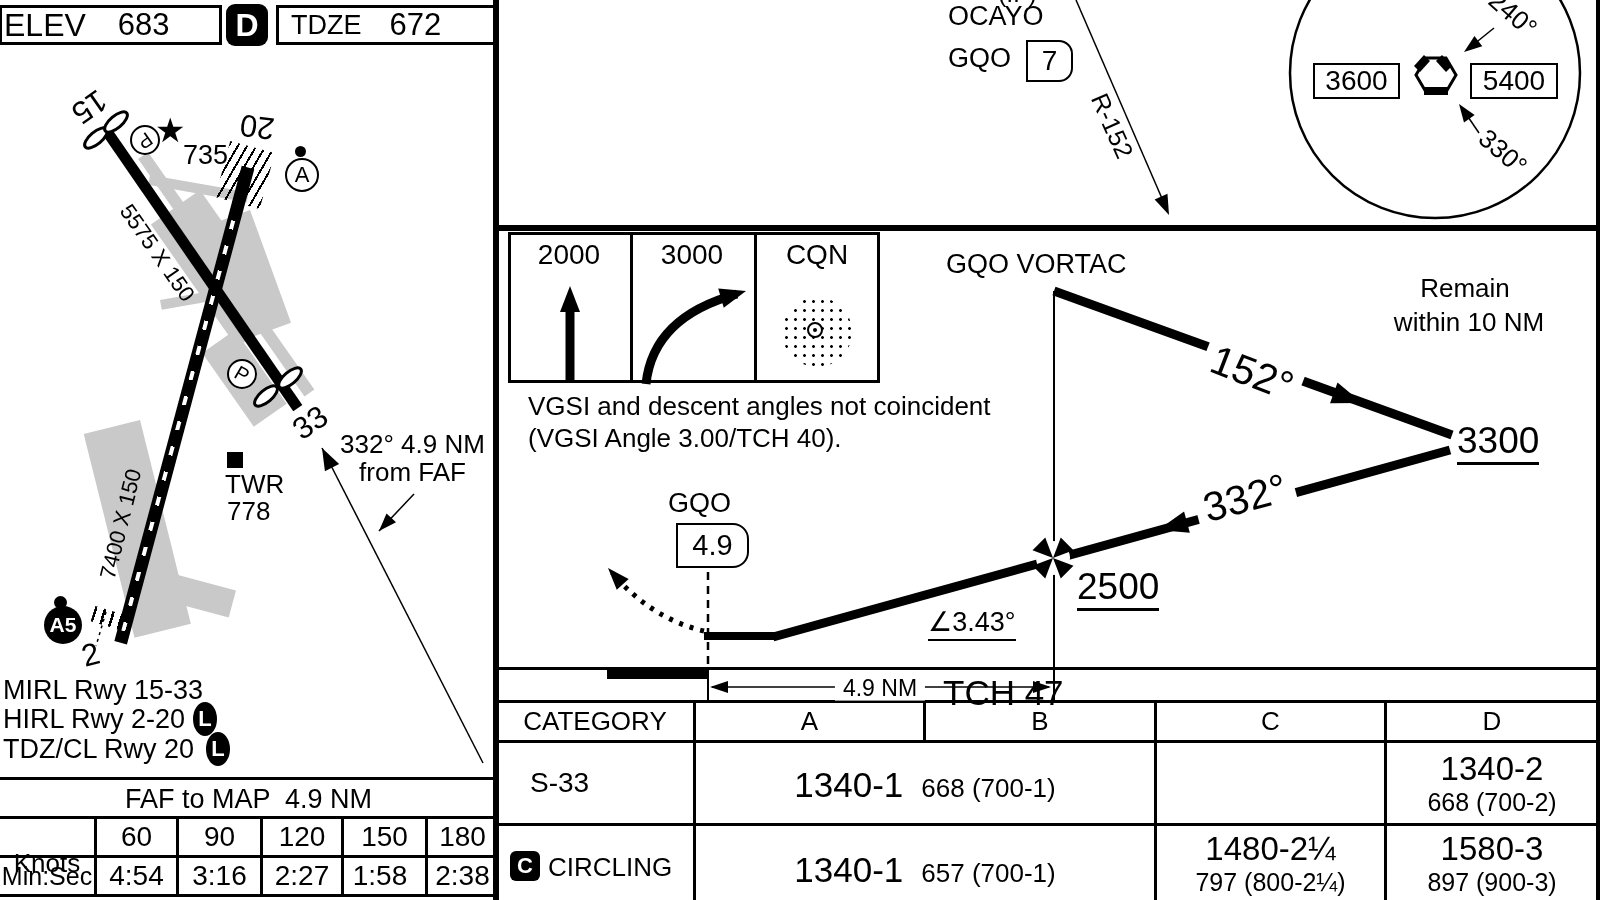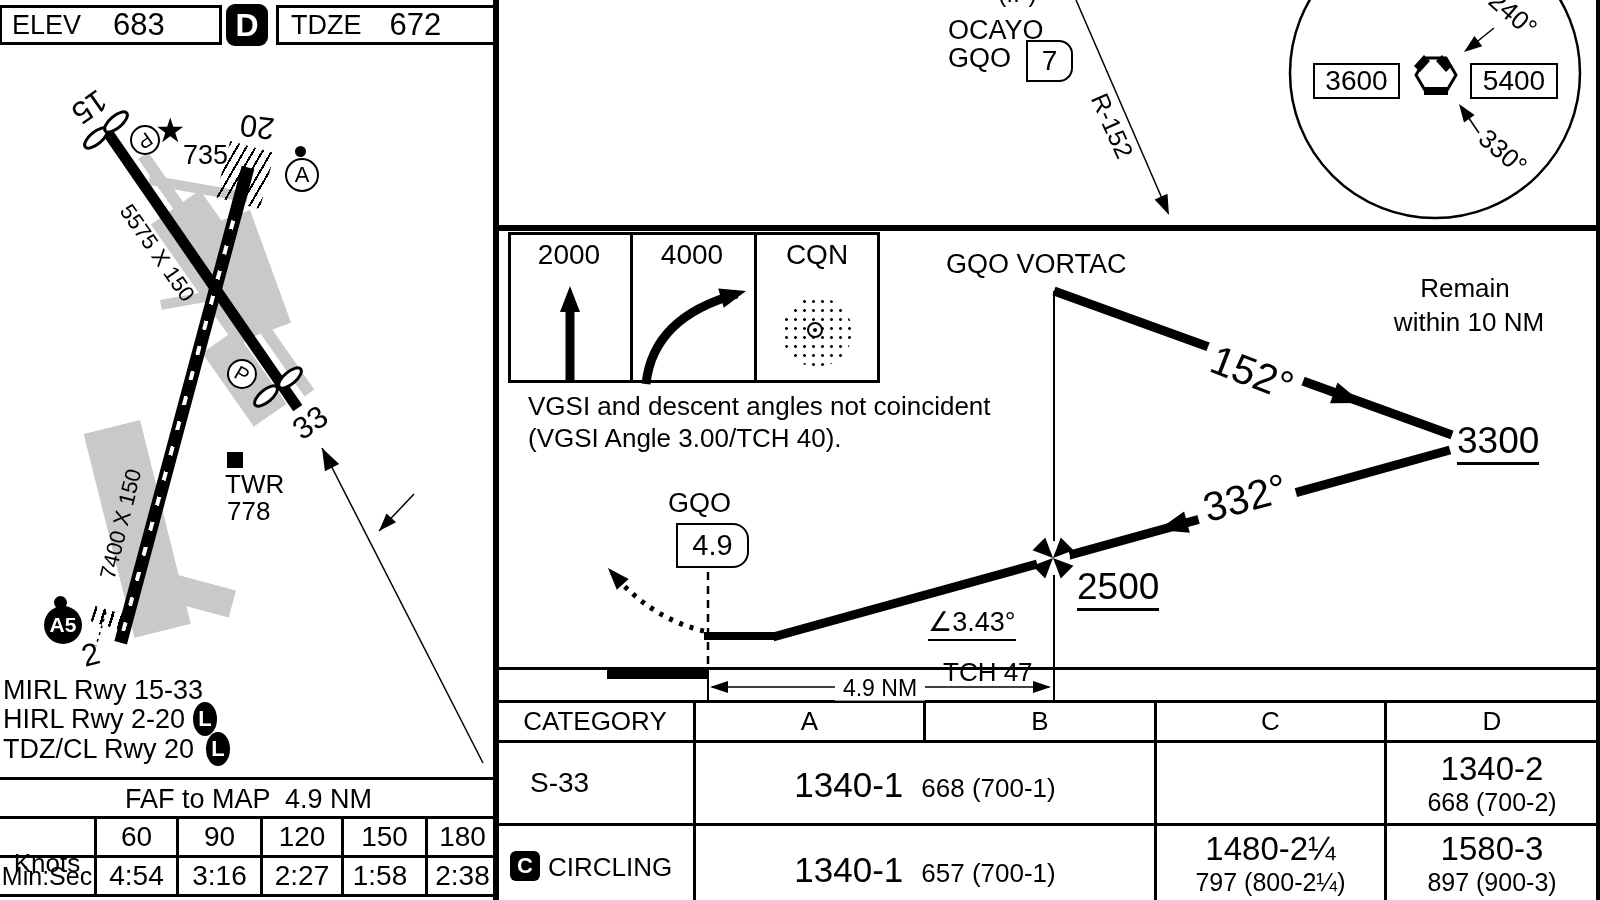--- a/index.html
+++ b/index.html
@@ -96,21 +96,21 @@
   </svg>
 
   <div class="bar" style="left:493px;top:0;width:6px;height:900px"></div>
   <div class="bar" style="left:497px;top:225px;width:1103px;height:6px"></div>
   <div class="bar" style="left:1596px;top:0;width:4px;height:900px"></div>
   <div class="bar" style="left:497px;top:667px;width:1103px;height:3px"></div>
   <div class="bar" style="left:497px;top:700px;width:1103px;height:3px"></div>
   <div class="bar" style="left:607px;top:667px;width:101px;height:12px"></div>
 
   <div class="abs" style="left:0;top:5px;width:222px;height:40px;border:0 solid #000;border-top-width:3px;border-bottom-width:3px;border-right-width:3px;border-left-width:2px;box-sizing:border-box;display:flex;align-items:center;z-index:3">
-    <span style="font-size:27px;margin-left:10px">ELEV</span>
+    <span style="font-size:32px;margin-left:2px">ELEV</span>
     <span style="font-size:31px;margin-left:32px">683</span>
   </div>
   <div class="badge" style="left:226px;top:4px;width:42px;height:42px;border-radius:9px">
     <span style="font-size:32px;font-weight:bold">D</span>
   </div>
   <div class="abs" style="left:276px;top:5px;width:221px;height:40px;border:0 solid #000;border-top-width:3px;border-bottom-width:3px;border-left-width:3px;box-sizing:border-box;display:flex;align-items:center;z-index:3">
     <span style="font-size:27px;margin-left:12px">TDZE</span>
     <span style="font-size:31px;margin-left:28px">672</span>
   </div>
 
@@ -128,20 +128,24 @@
   <div class="abs" style="left:295px;top:146px;width:11px;height:11px;background:#000;border-radius:50%;z-index:3"></div>
   <div class="circ" style="left:285px;top:158px;width:34px;height:34px">
     <span style="font-size:22px">A</span>
   </div>
   <div class="circ" style="left:227px;top:359px;width:30px;height:30px">
     <span style="font-size:20px;transform:rotate(30deg)">P</span>
   </div>
   <div class="abs" style="left:227px;top:452px;width:16px;height:16px;background:#000;z-index:3"></div>
   <div class="t" style="left:225px;top:470px;font-size:26px">TWR</div>
   <div class="t" style="left:227px;top:497px;font-size:26px">778</div>
+  <div class="t" style="left:330px;top:430px;width:165px;text-align:center;font-size:26px">
+    <div>332° 4.9 NM</div>
+    <div>from FAF</div>
+  </div>
   <div class="abs" style="left:54px;top:596px;width:13px;height:13px;background:#000;border-radius:50%;z-index:3"></div>
   <div class="badge" style="left:44px;top:606px;width:38px;height:38px;border-radius:50%">
     <span style="font-size:21px;font-weight:bold">A5</span>
   </div>
   <div class="t" style="left:3px;top:676px;font-size:27px">MIRL Rwy 15-33</div>
   <div class="t" style="left:3px;top:705px;font-size:27px">HIRL Rwy 2-20</div>
   <div class="badge" style="left:193px;top:702px;width:24px;height:34px;border-radius:50%">
     <span style="font-size:22px;font-weight:bold">L</span>
   </div>
   <div class="t" style="left:3px;top:735px;font-size:27px">TDZ/CL Rwy 20</div>
@@ -192,21 +196,21 @@
       <span style="font-size:28px">2:27</span>
     </div>
   <div class="cbox" style="left:344px;top:858px;width:72px;height:36px">
       <span style="font-size:28px">1:58</span>
     </div>
   <div class="cbox" style="left:428px;top:858px;width:69px;height:36px">
       <span style="font-size:28px">2:38</span>
     </div>
 
   <div class="t" style="left:998px;top:-20px;font-size:25px">(IF)</div>
-  <div class="t" style="left:948px;top:16px;font-size:27px">OCAYO</div>
+  <div class="t" style="left:948px;top:2px;font-size:27px">OCAYO</div>
   <div class="t" style="left:948px;top:44px;font-size:27px">GQO</div>
   <div class="dbox" style="left:1026px;top:40px;width:47px;height:42px;border-radius:0 14px 14px 0">
     <span style="font-size:28px">7</span>
   </div>
   <div class="t" style="left:1112px;top:126px;font-size:25px;transform:translate(-50%,-50%) rotate(66deg)">R-152</div>
   <div class="abs" style="left:1313px;top:63px;width:87px;height:36px;border:2.5px solid #000;box-sizing:border-box;background:#fff;display:flex;align-items:center;justify-content:center;z-index:3">
     <span style="font-size:28px">3600</span>
   </div>
   <div class="abs" style="left:1470px;top:63px;width:88px;height:36px;border:2.5px solid #000;box-sizing:border-box;background:#fff;display:flex;align-items:center;justify-content:center;z-index:3">
     <span style="font-size:28px">5400</span>
@@ -215,39 +219,39 @@
   <div class="t" style="left:1503px;top:152px;font-size:26px;transform:translate(-50%,-50%) rotate(41deg)">330°</div>
 
   <div class="outline" style="left:508px;top:232px;width:372px;height:151px;background:transparent">
     <div class="abs" style="left:119px;top:0;width:3px;height:145px;background:#000"></div>
     <div class="abs" style="left:243px;top:0;width:3px;height:145px;background:#000"></div>
   </div>
   <div class="cbox" style="left:508px;top:238px;width:122px;height:34px">
       <span style="font-size:28px">2000</span>
     </div>
   <div class="cbox" style="left:630px;top:238px;width:124px;height:34px">
-      <span style="font-size:28px">4000</span>
+      <span style="font-size:28px">3000</span>
     </div>
   <div class="cbox" style="left:754px;top:238px;width:126px;height:34px">
       <span style="font-size:28px">CQN</span>
     </div>
   <div class="abs" style="left:782px;top:297px;width:70px;height:70px;border-radius:50%;background-image:radial-gradient(circle,#000 1.2px,transparent 1.6px);background-size:9px 9px;z-index:2"></div>
   <div class="abs" style="left:807px;top:322px;width:16px;height:16px;border:2.5px solid #000;border-radius:50%;background:#fff;box-sizing:border-box;z-index:3"></div>
   <div class="abs" style="left:813px;top:328px;width:4px;height:4px;background:#000;border-radius:50%;z-index:3"></div>
   <div class="t" style="left:528px;top:392px;font-size:26px">VGSI and descent angles not coincident</div>
   <div class="t" style="left:528px;top:424px;font-size:26px">(VGSI Angle 3.00/TCH 40).</div>
   <div class="t" style="left:946px;top:250px;font-size:27px">GQO VORTAC</div>
   <div class="t" style="left:1380px;top:274px;width:170px;text-align:center;font-size:26px">Remain</div>
   <div class="t" style="left:1380px;top:308px;width:178px;text-align:center;font-size:26px">within 10 NM</div>
   <div class="t wbg" style="left:1252px;top:373px;font-size:41px;transform:translate(-50%,-50%) rotate(21deg)">152°</div>
   <div class="t" style="left:1457px;top:421px;font-size:37px;border-bottom:3.5px solid #000;padding-bottom:1px">3300</div>
   <div class="t wbg" style="left:1245px;top:498px;font-size:41px;transform:translate(-50%,-50%) rotate(-15deg)">332°</div>
   <div class="t" style="left:1077px;top:567px;font-size:37px;border-bottom:3.5px solid #000;padding-bottom:1px">2500</div>
   <div class="t" style="left:928px;top:608px;font-size:27px;border-bottom:2.5px solid #000;padding-bottom:2px">∠3.43°</div>
-  <div class="t" style="left:943px;top:658px;font-size:26px">TCH 47</div>
+  <div class="t" style="left:943px;top:674px;font-size:35px">TCH 47</div>
   <div class="t" style="left:668px;top:489px;font-size:27px">GQO</div>
   <div class="dbox" style="left:676px;top:523px;width:73px;height:45px">
     <span style="font-size:29px">4.9</span>
   </div>
   <div class="t wbg" style="left:880px;top:688px;font-size:23px;transform:translate(-50%,-50%)">4.9 NM</div>
 
   <div class="bar" style="left:497px;top:740px;width:1103px;height:3px"></div>
   <div class="bar" style="left:497px;top:823px;width:1103px;height:3px"></div>
   <div class="bar" style="left:693px;top:700px;width:3px;height:200px"></div>
   <div class="bar" style="left:923px;top:700px;width:3px;height:43px"></div>

